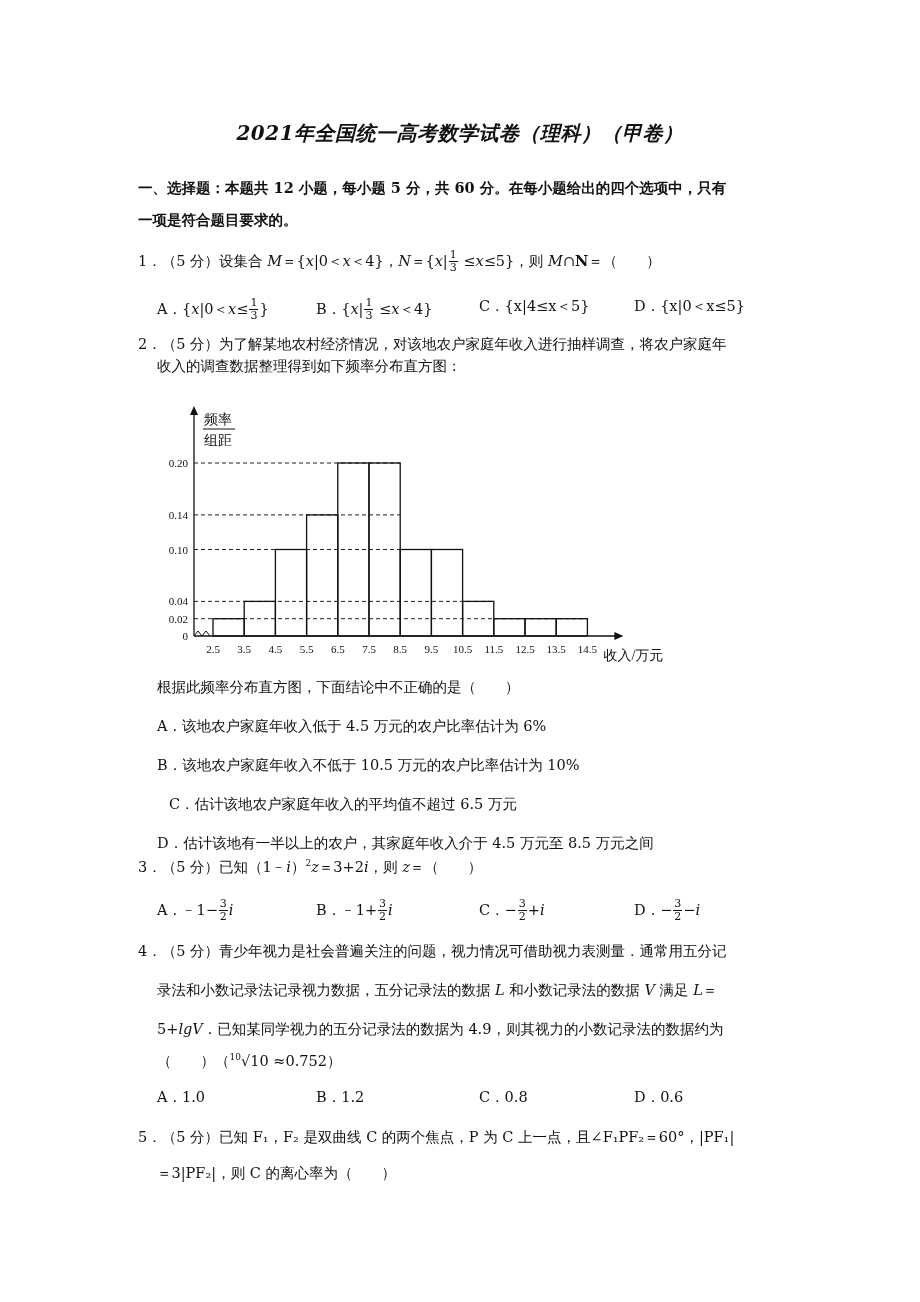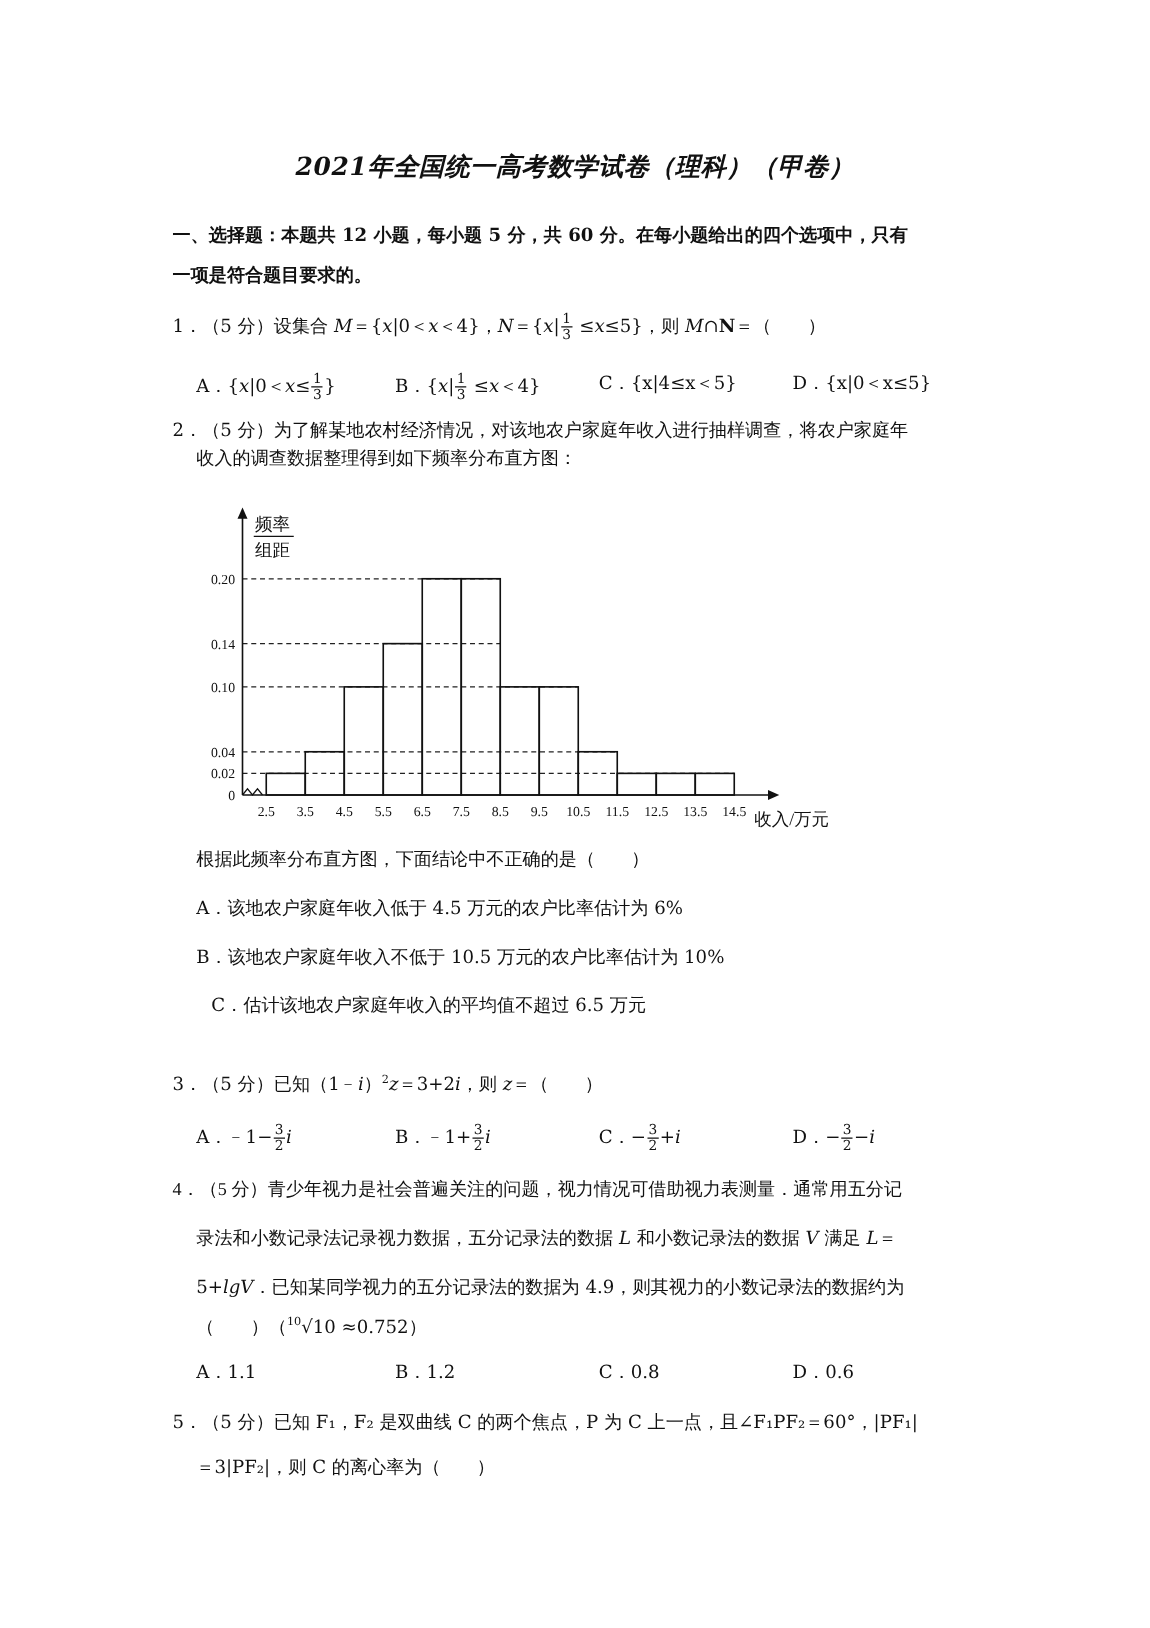--- a/index.html
+++ b/index.html
@@ -109,34 +109,35 @@
         <line x1="53" y1="29" x2="85" y2="29" stroke="#111" stroke-width="1"></line>
         <text x="54" y="45" font-size="14" fill="#111" font-family="DejaVu Sans, sans-serif">组距</text>
         <text x="453.4" y="260" font-size="14" fill="#111" font-family="DejaVu Sans, sans-serif">收入/万元</text>
       </g>
   </svg>
 
   <div class="line ind" style="top:678px;">根据此频率分布直方图，下面结论中不正确的是（　　）</div>
   <div class="line ind" style="top:717px;"><span>A．</span><span>该地农户家庭年收入低于 4.5 万元的农户比率估计为 6%</span></div>
   <div class="line ind" style="top:756px;"><span>B．</span><span>该地农户家庭年收入不低于 10.5 万元的农户比率估计为 10%</span></div>
   <div class="line ind" style="top:795px;margin-left:12px;"><span>C．</span><span>估计该地农户家庭年收入的平均值不超过 6.5 万元</span></div>
+  <div class="line ind" style="top:834px;"><span>D．</span><span>估计该地有一半以上的农户，其家庭年收入介于 4.5 万元至 8.5 万元之间</span></div>
 
   <div class="line q" style="top:858px;">
     <span>3．</span><span>（5 分）</span><span>已知（1﹣</span><i class="m">i</i><span>）</span><sup>2</sup><i class="m">z</i><span>＝3+2</span><i class="m">i</i><span>，则 </span><i class="m">z</i><span>＝（　　）</span>
   </div>
   <div class="opt" style="top:898px; left:157px;"><span>A．</span><span>﹣1−</span><span class="frac"><span class="n">3</span><span class="d">2</span></span><i class="m">i</i></div>
   <div class="opt" style="top:898px; left:316px;"><span>B．</span><span>﹣1+</span><span class="frac"><span class="n">3</span><span class="d">2</span></span><i class="m">i</i></div>
   <div class="opt" style="top:898px; left:479px;"><span>C．</span><span>−</span><span class="frac"><span class="n">3</span><span class="d">2</span></span><i class="m">+i</i></div>
   <div class="opt" style="top:898px; left:634px;"><span>D．</span><span>−</span><span class="frac"><span class="n">3</span><span class="d">2</span></span><i class="m">−i</i></div>
 
-  <div class="line q" style="top:942px;font-family:Liberation Serif, serif;"><span>4．</span><span>（5 分）</span><span>青少年视力是社会普遍关注的问题，视力情况可借助视力表测量．通常用五分记</span></div>
+  <div class="line q" style="top:942px;"><span>4．</span><span>（5 分）</span><span>青少年视力是社会普遍关注的问题，视力情况可借助视力表测量．通常用五分记</span></div>
   <div class="line ind" style="top:981px;"><span>录法和小数记录法记录视力数据，五分记录法的数据 </span><i class="m">L</i><span> 和小数记录法的数据 </span><i class="m">V</i><span> 满足 </span><i class="m">L</i><span>＝</span></div>
   <div class="line ind" style="top:1020px;"><span>5+</span><i class="m">lgV</i><span>．已知某同学视力的五分记录法的数据为 4.9，则其视力的小数记录法的数据约为</span></div>
   <div class="line ind" style="top:1052px;"><span>（　　）（</span><sup>10</sup><span>√10</span><span> ≈0.752）</span></div>
-  <div class="opt" style="top:1088px; left:157px;"><span>A．</span><span>1.1</span></div>
+  <div class="opt" style="top:1088px; left:157px;"><span>A．</span><span>1.0</span></div>
   <div class="opt" style="top:1088px; left:316px;"><span>B．</span><span>1.2</span></div>
   <div class="opt" style="top:1088px; left:479px;"><span>C．</span><span>0.8</span></div>
   <div class="opt" style="top:1088px; left:634px;"><span>D．</span><span>0.6</span></div>
 
   <div class="line q" style="top:1128px;"><span>5．</span><span>（5 分）</span><span>已知 F₁，F₂ 是双曲线 C 的两个焦点，P 为 C 上一点，且∠F₁PF₂＝60°，|PF₁|</span></div>
   <div class="line ind" style="top:1164px;">＝3|PF₂|，则 C 的离心率为（　　）</div>
 
 </div>
 
 </body></html>

